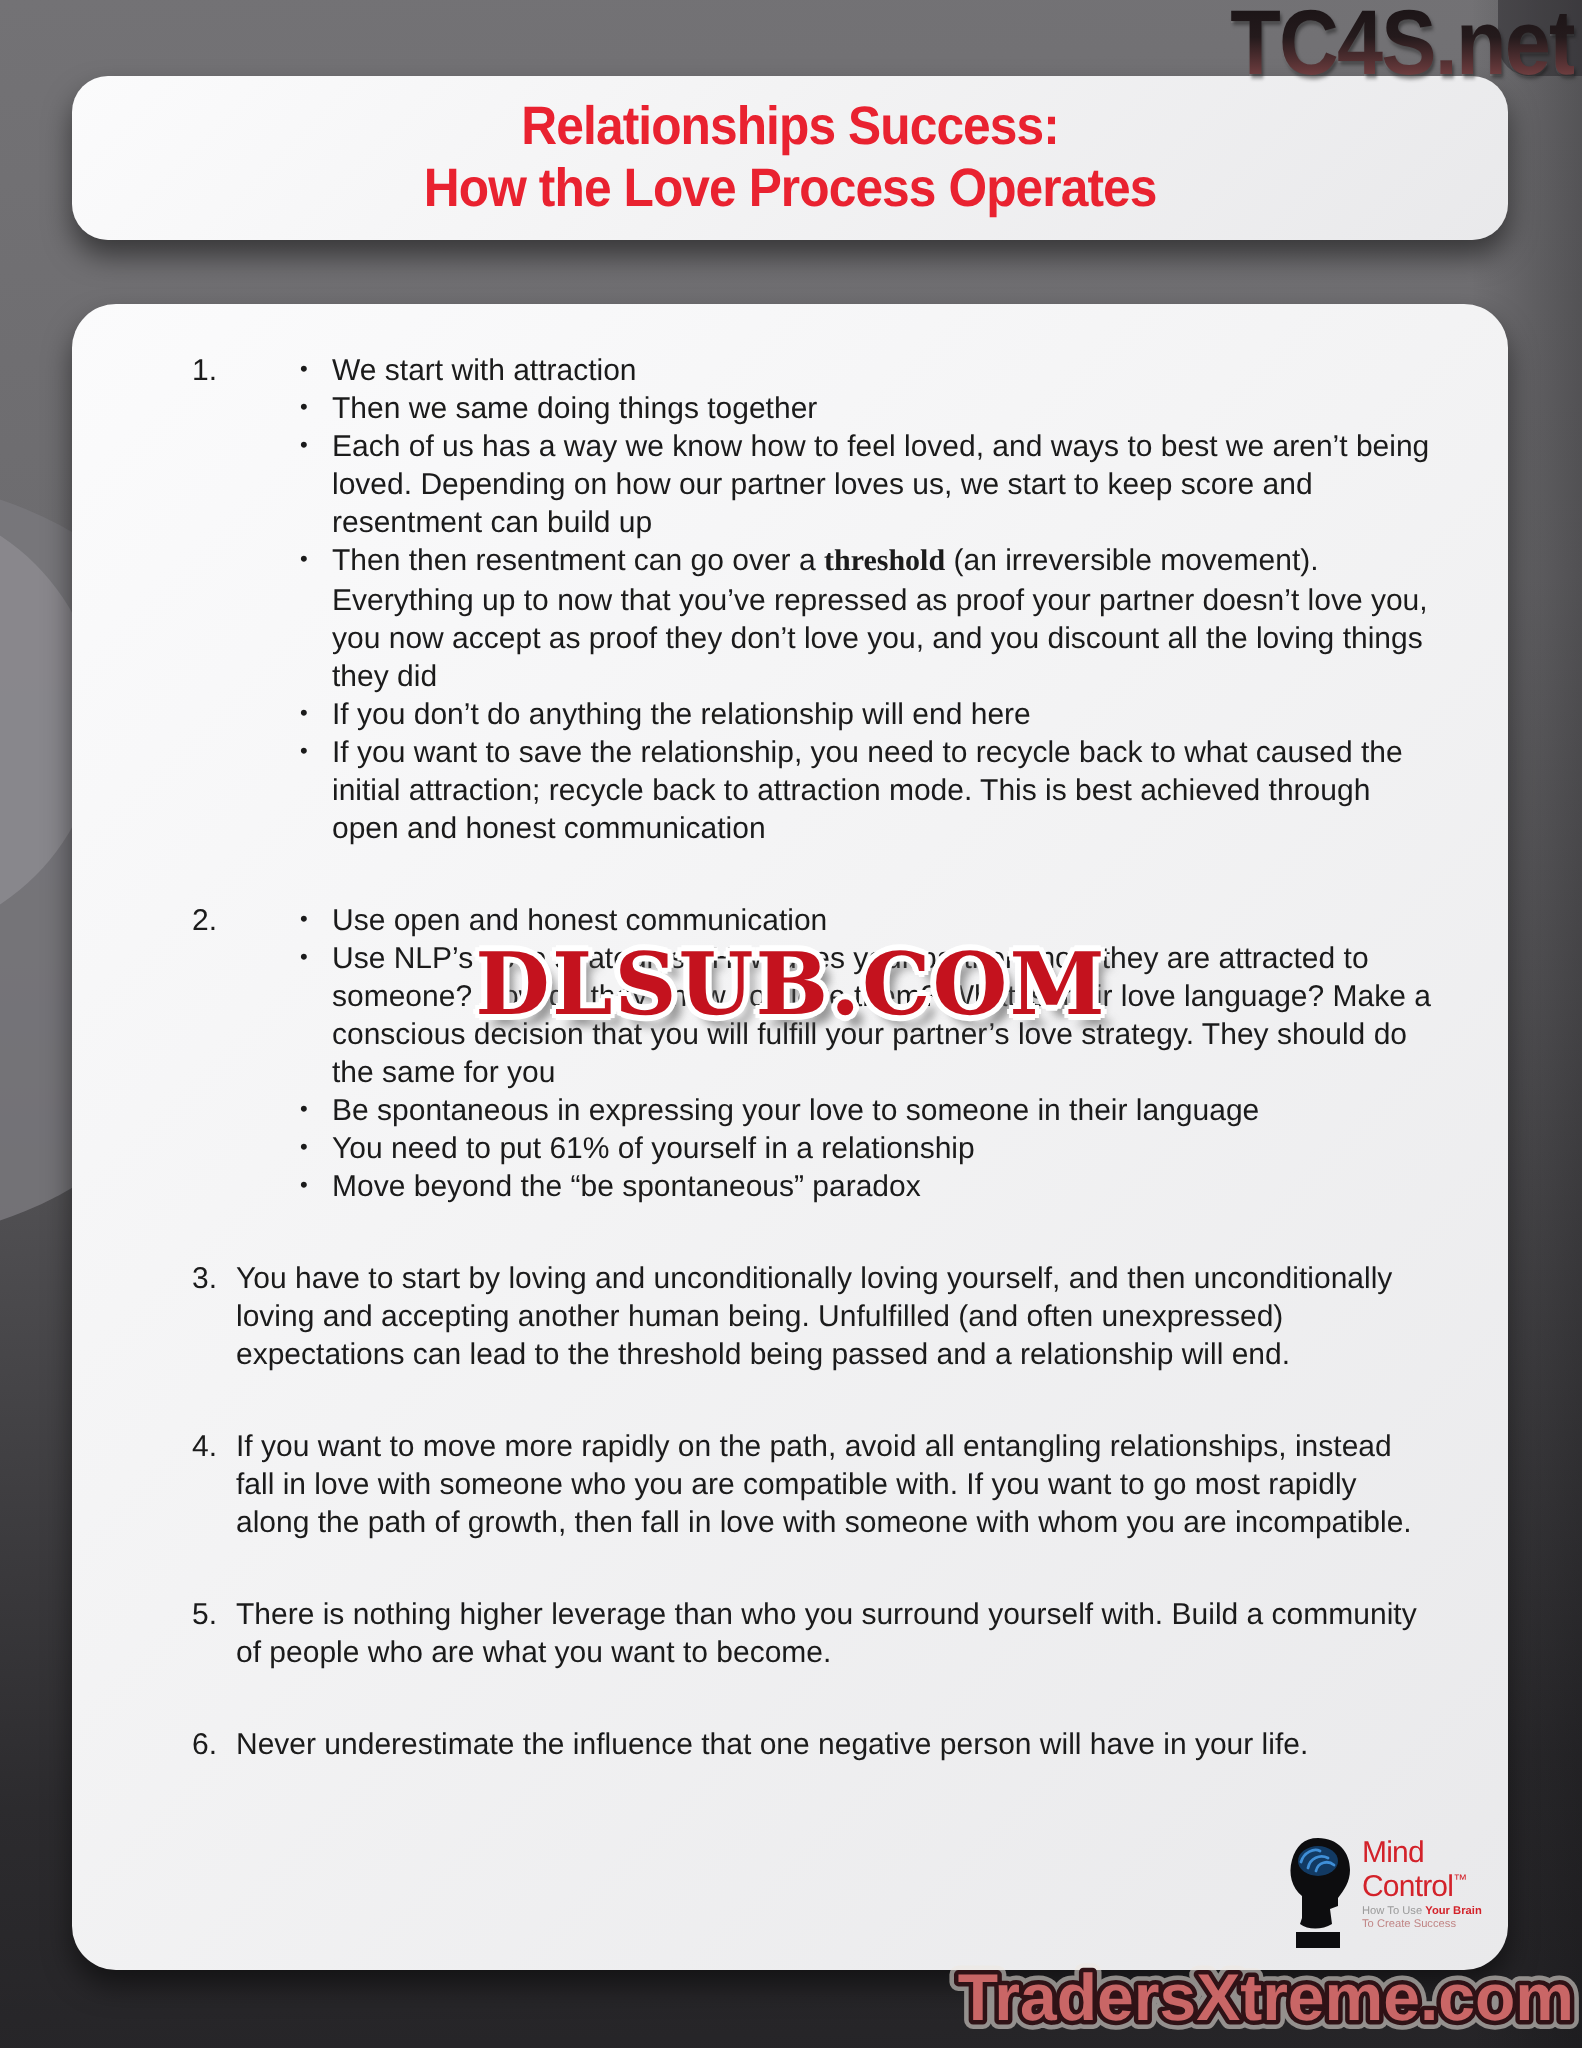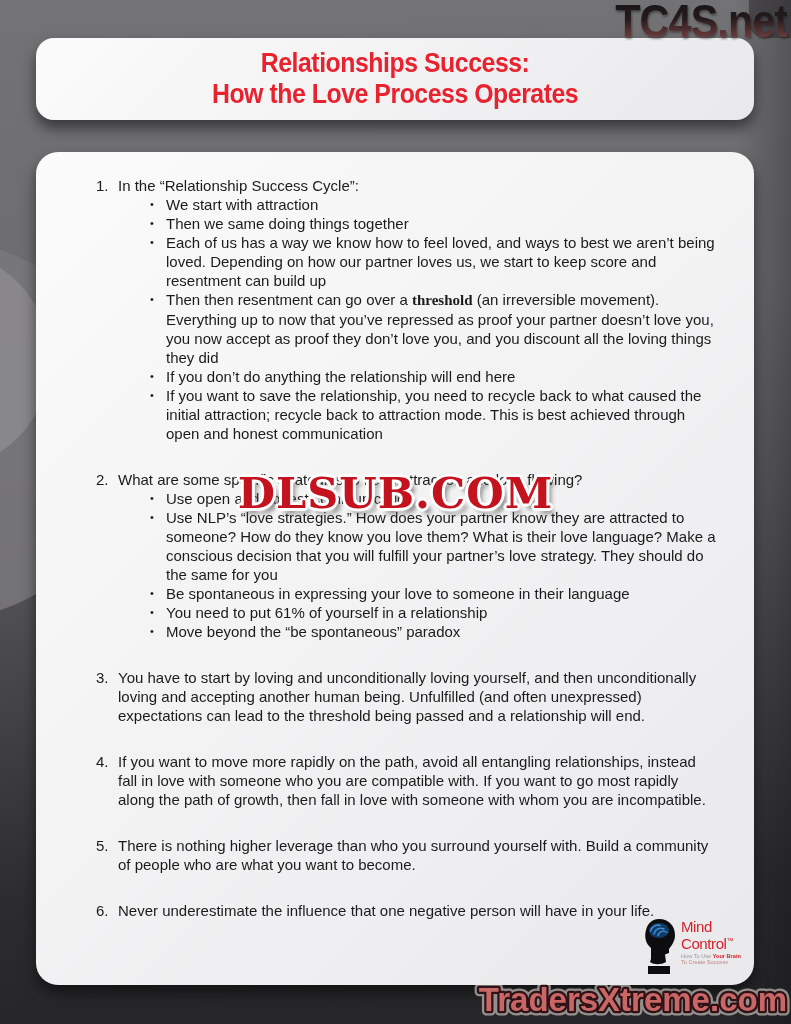--- a/index.html
+++ b/index.html
@@ -80,21 +80,20 @@
       <span class="title-line">Relationships Success:</span>
       <span class="title-line">How the Love Process Operates</span>
     </div>
   </div>
 
   <div class="panel content-panel">
     <div class="content-inner">
         <div class="item">
           <span class="num">1.</span>
           <div class="item-body">
-            <div class="item-head"><span>In the “Relationship Success Cycle”:</span></div>
             <ul class="bullets">
               <li>
                 <span class="dot">•</span>
                 <span class="btext"><span>We start with attraction</span></span>
               </li>
               <li>
                 <span class="dot">•</span>
                 <span class="btext"><span>Then we same doing things together</span></span>
               </li>
               <li>
@@ -112,21 +111,20 @@
               <li>
                 <span class="dot">•</span>
                 <span class="btext"><span>If you want to save the relationship, you need to recycle back to what caused the initial attraction; recycle back to attraction mode. This is best achieved through open and honest communication</span></span>
               </li>
             </ul>
           </div>
         </div>
         <div class="item">
           <span class="num">2.</span>
           <div class="item-body">
-            <div class="item-head"><span>What are some specific strategies to keep attraction and love flowing?</span></div>
             <ul class="bullets">
               <li>
                 <span class="dot">•</span>
                 <span class="btext"><span>Use open and honest communication</span></span>
               </li>
               <li>
                 <span class="dot">•</span>
                 <span class="btext"><span>Use NLP’s “love strategies.” How does your partner know they are attracted to someone? How do they know you love them?  What is their love language? Make a conscious decision that you will fulfill your partner’s love strategy. They should do the same for you</span></span>
               </li>
               <li>

